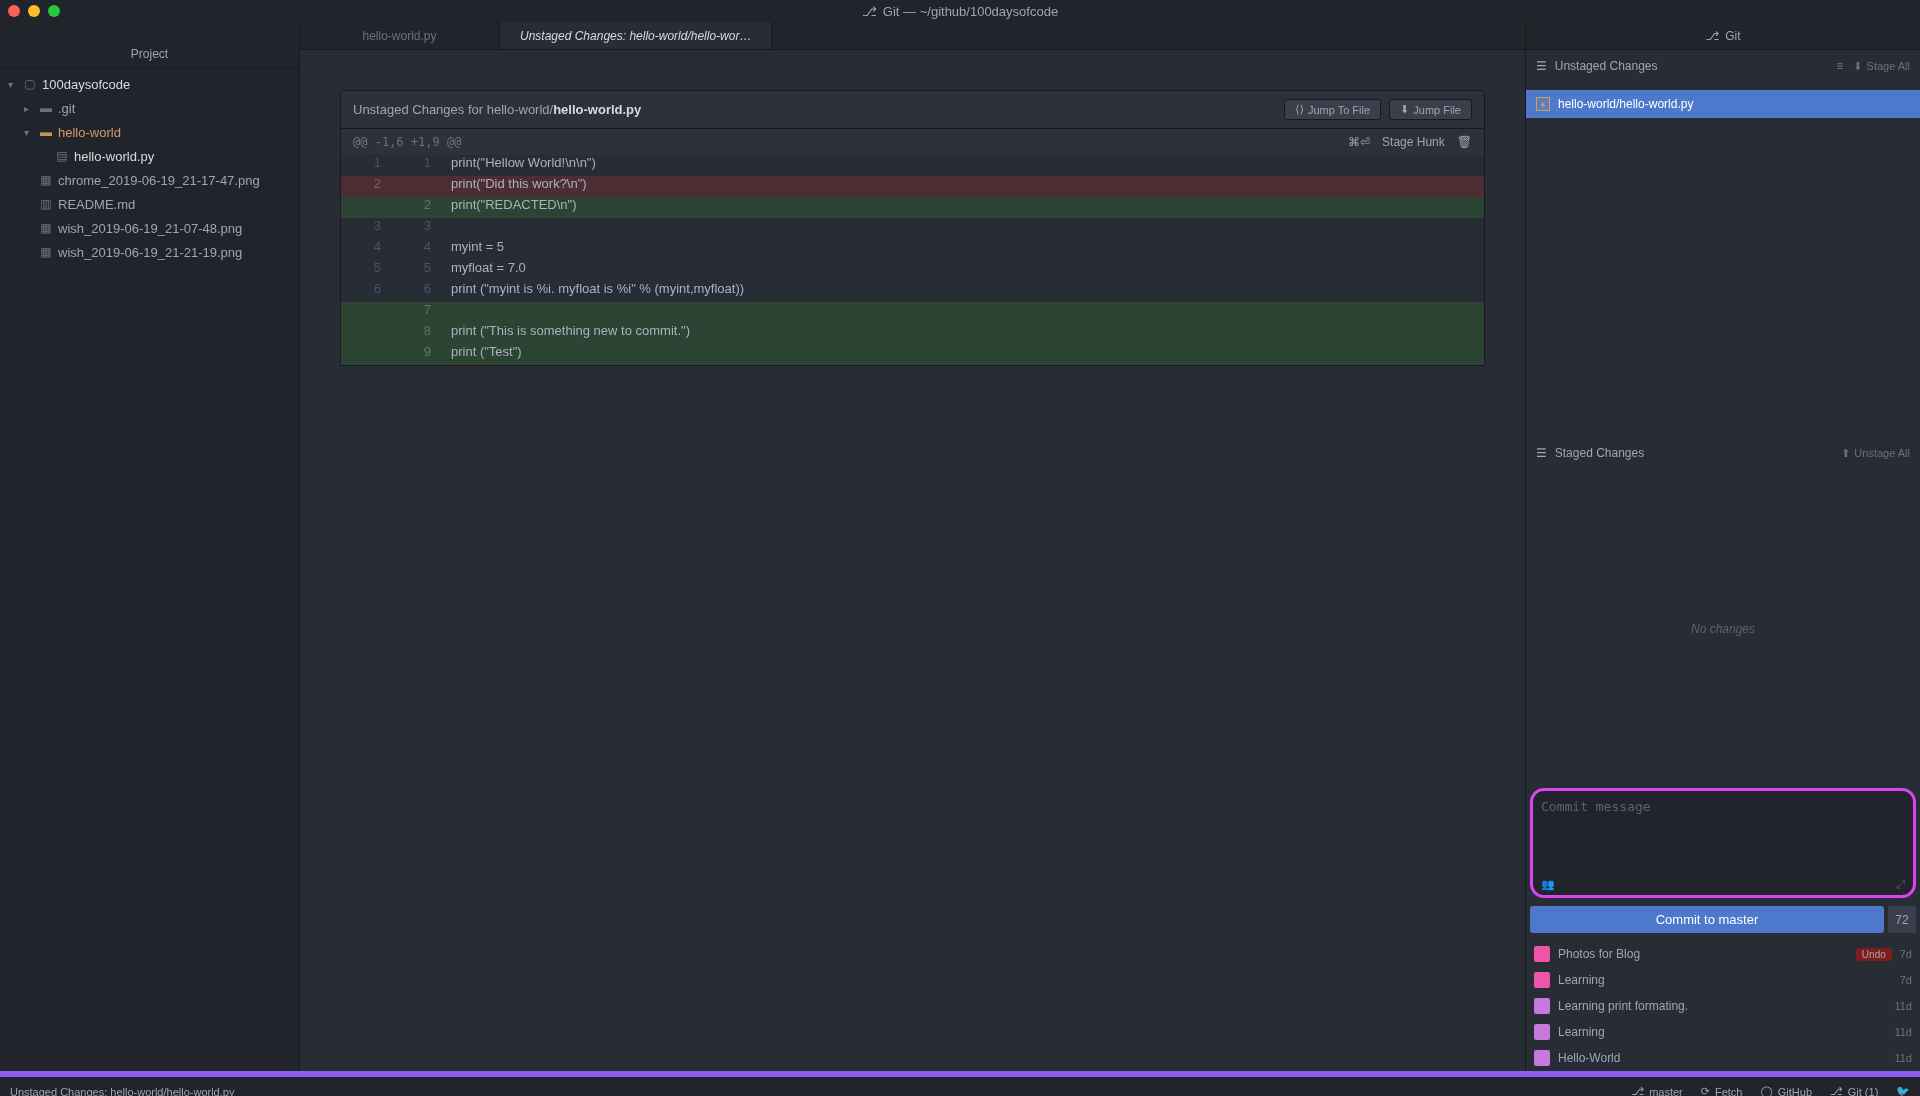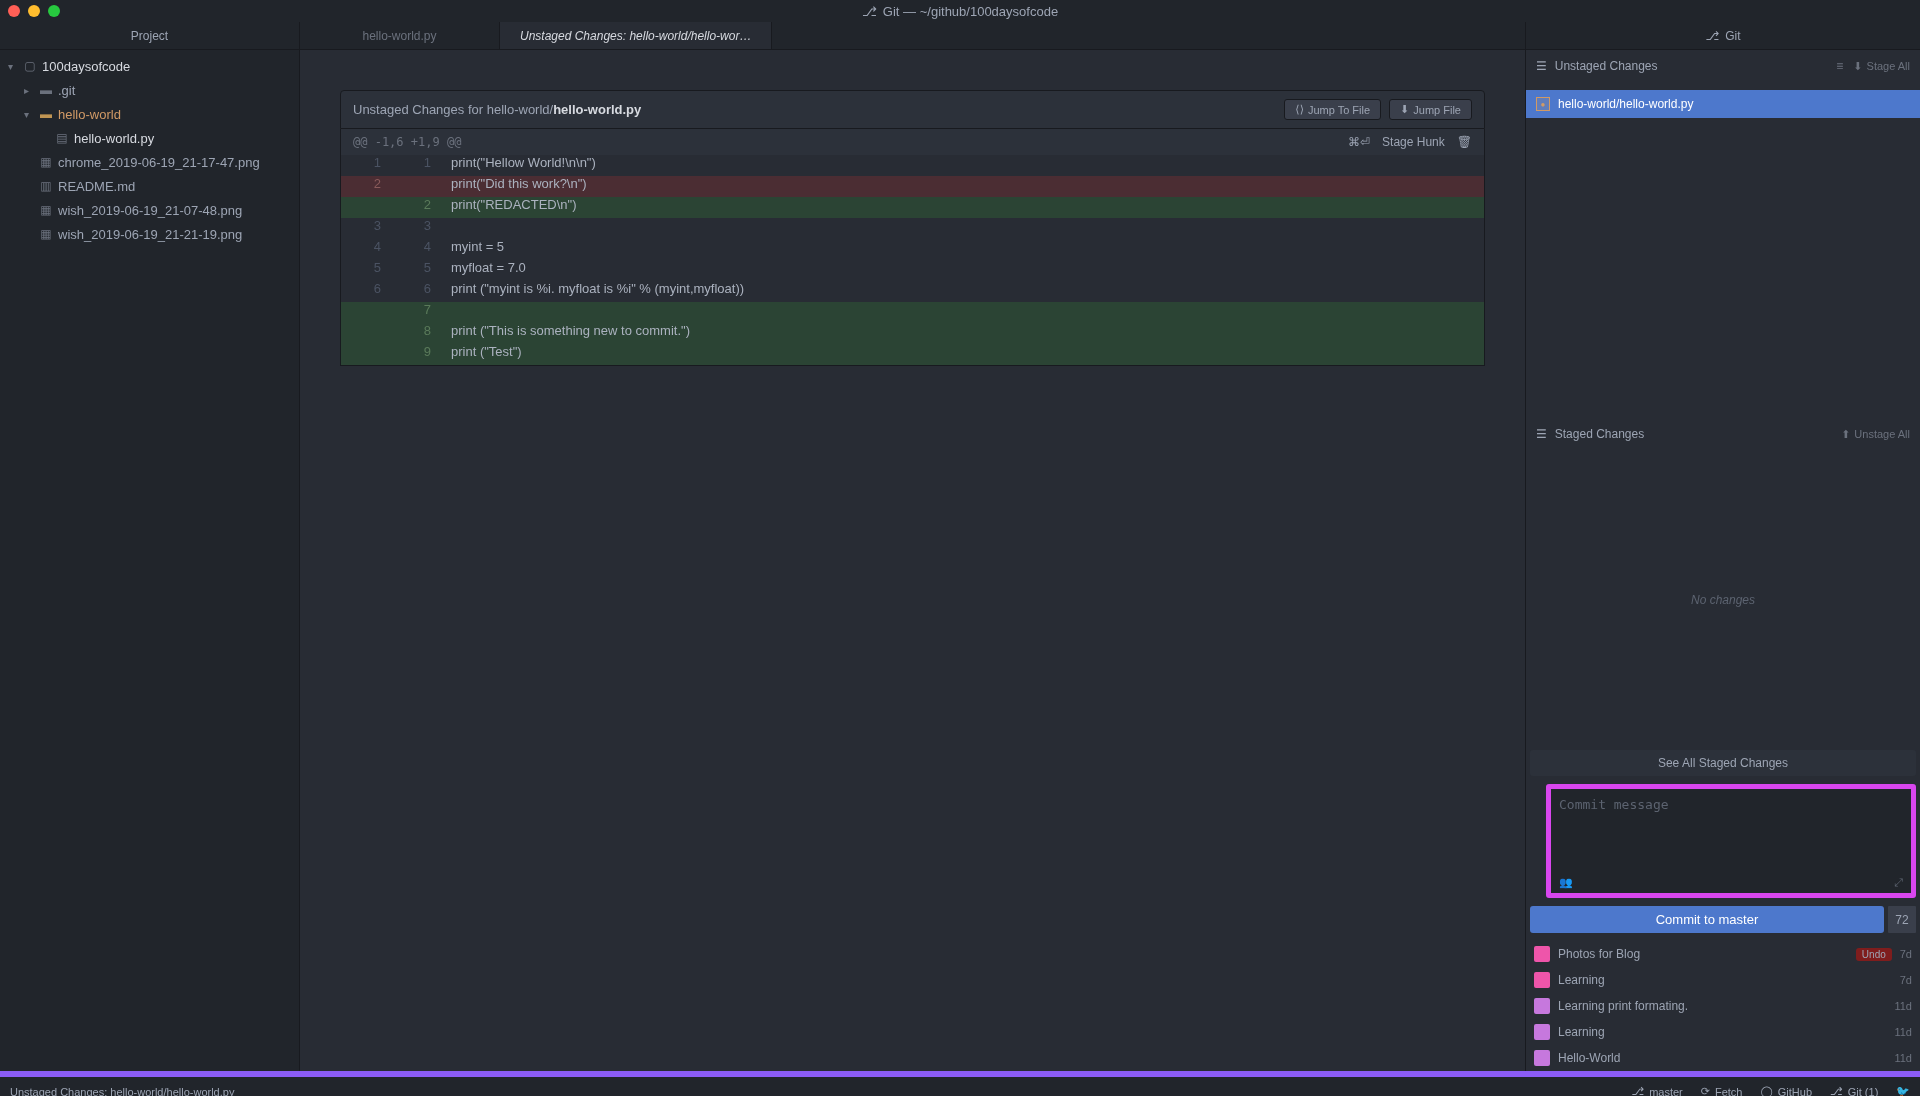--- a/index.html
+++ b/index.html
@@ -60,20 +60,21 @@
     }
     .panel-header {
       height: 28px;
       display: flex;
       align-items: center;
       justify-content: center;
       color: #9da5b4;
       font-size: 12px;
       border-bottom: 1px solid #181a1f;
       background: #21252b;
+      margin-top: 18px;
     }
     .tree {
       padding: 4px 0;
     }
     .tree-item {
       display: flex;
       align-items: center;
       height: 24px;
       padding-left: 8px;
       cursor: pointer;
@@ -285,24 +286,24 @@
       background: #2c313a;
       text-align: center;
       padding: 6px;
       color: #9da5b4;
       font-size: 12px;
       cursor: pointer;
       margin: 0 4px 8px 4px;
       border-radius: 3px;
     }
     .commit-box {
-      margin: 0 4px 8px 20px;
+      margin: 0 4px 8px 4px;
       background: #21252b;
-      border: 5px solid #d946ef;
-      border-radius: 3px;
+      border: 3px solid #d946ef;
+      border-radius: 14px;
     }
     .commit-textarea {
       width: 100%;
       background: transparent;
       border: none;
       color: #9da5b4;
       font-family: Menlo, monospace;
       font-size: 13px;
       padding: 8px;
       height: 80px;
@@ -602,21 +603,20 @@
       <div class="section-header-right">
         <span class="action-link">
           <span>⬆</span>
           <span>Unstage All</span>
         </span>
       </div>
     </div>
     <div class="staged-section">
       <div class="staged-list">No changes</div>
     </div>
-    <div class="see-all">See All Staged Changes</div>
 
     <div class="commit-box">
       <textarea class="commit-textarea" placeholder="Commit message" style=""></textarea>
       <div class="commit-footer">
         <span>👥</span>
         <span>⤢</span>
       </div>
     </div>
     <div class="commit-btn-row">
       <div class="commit-btn">Commit to master</div>

